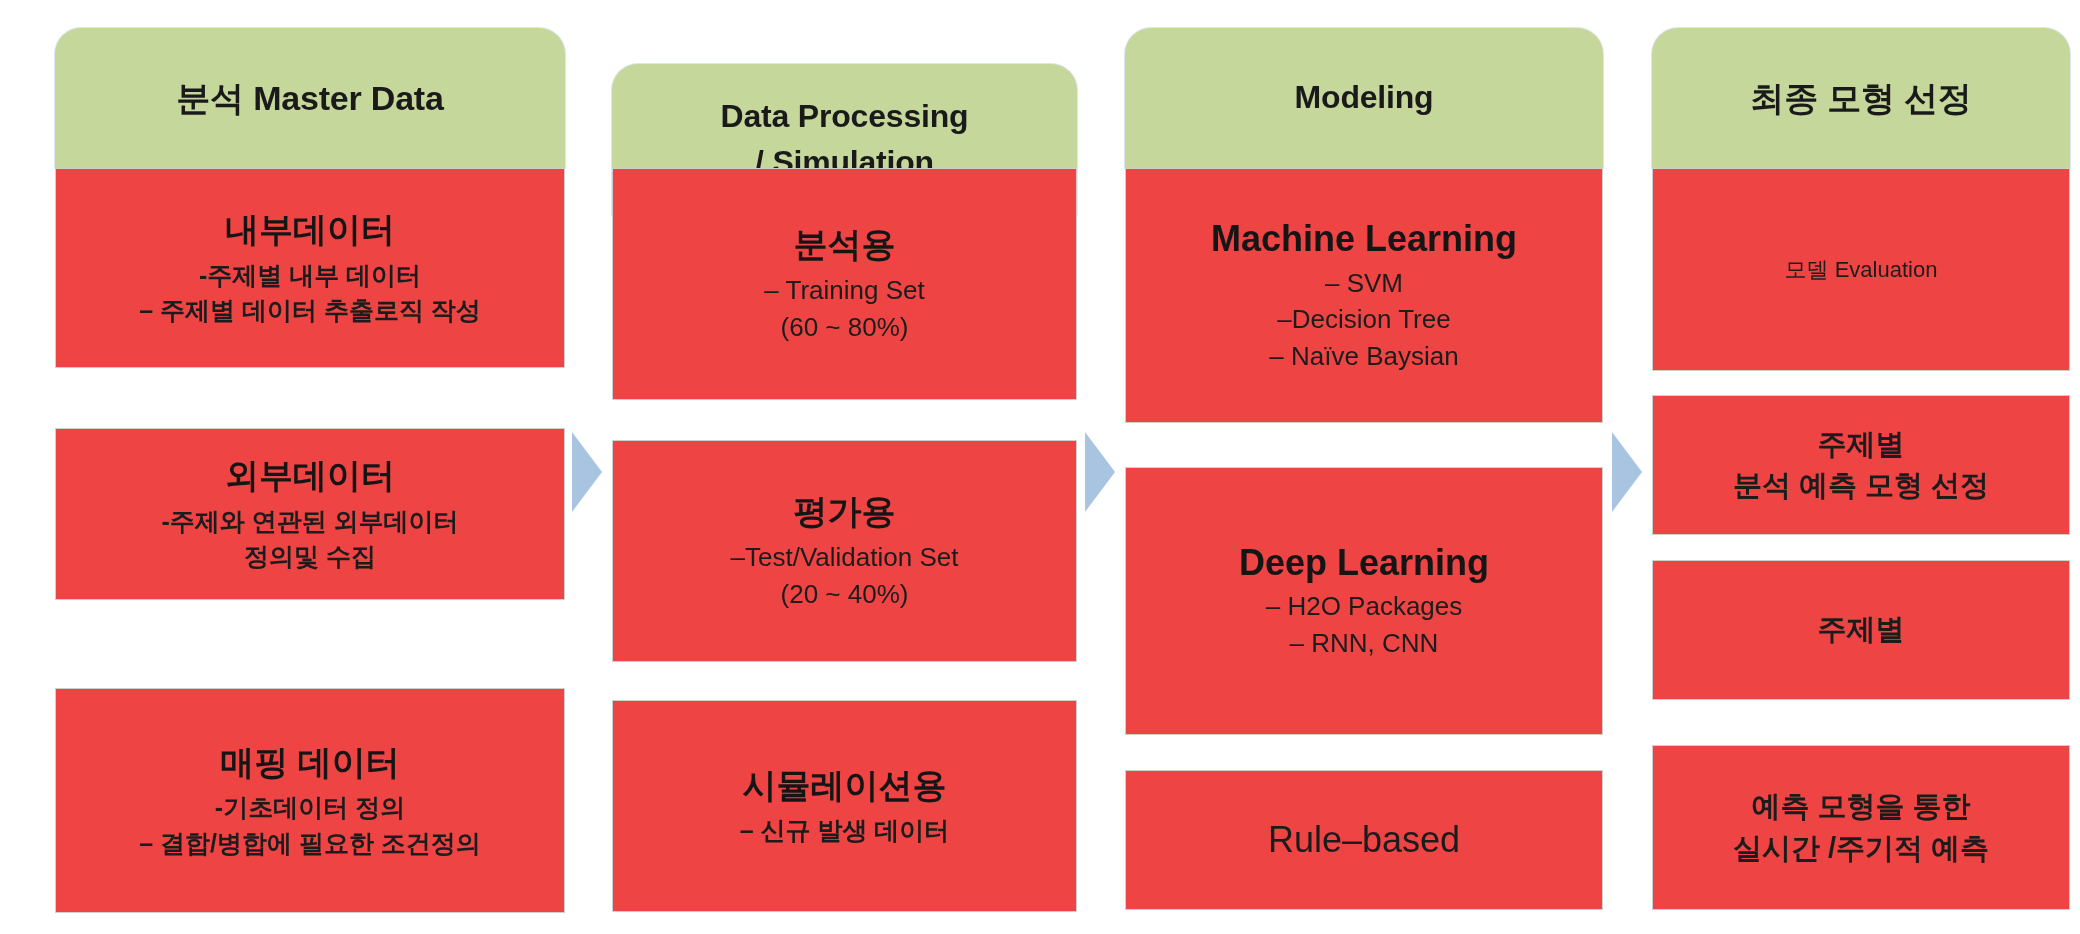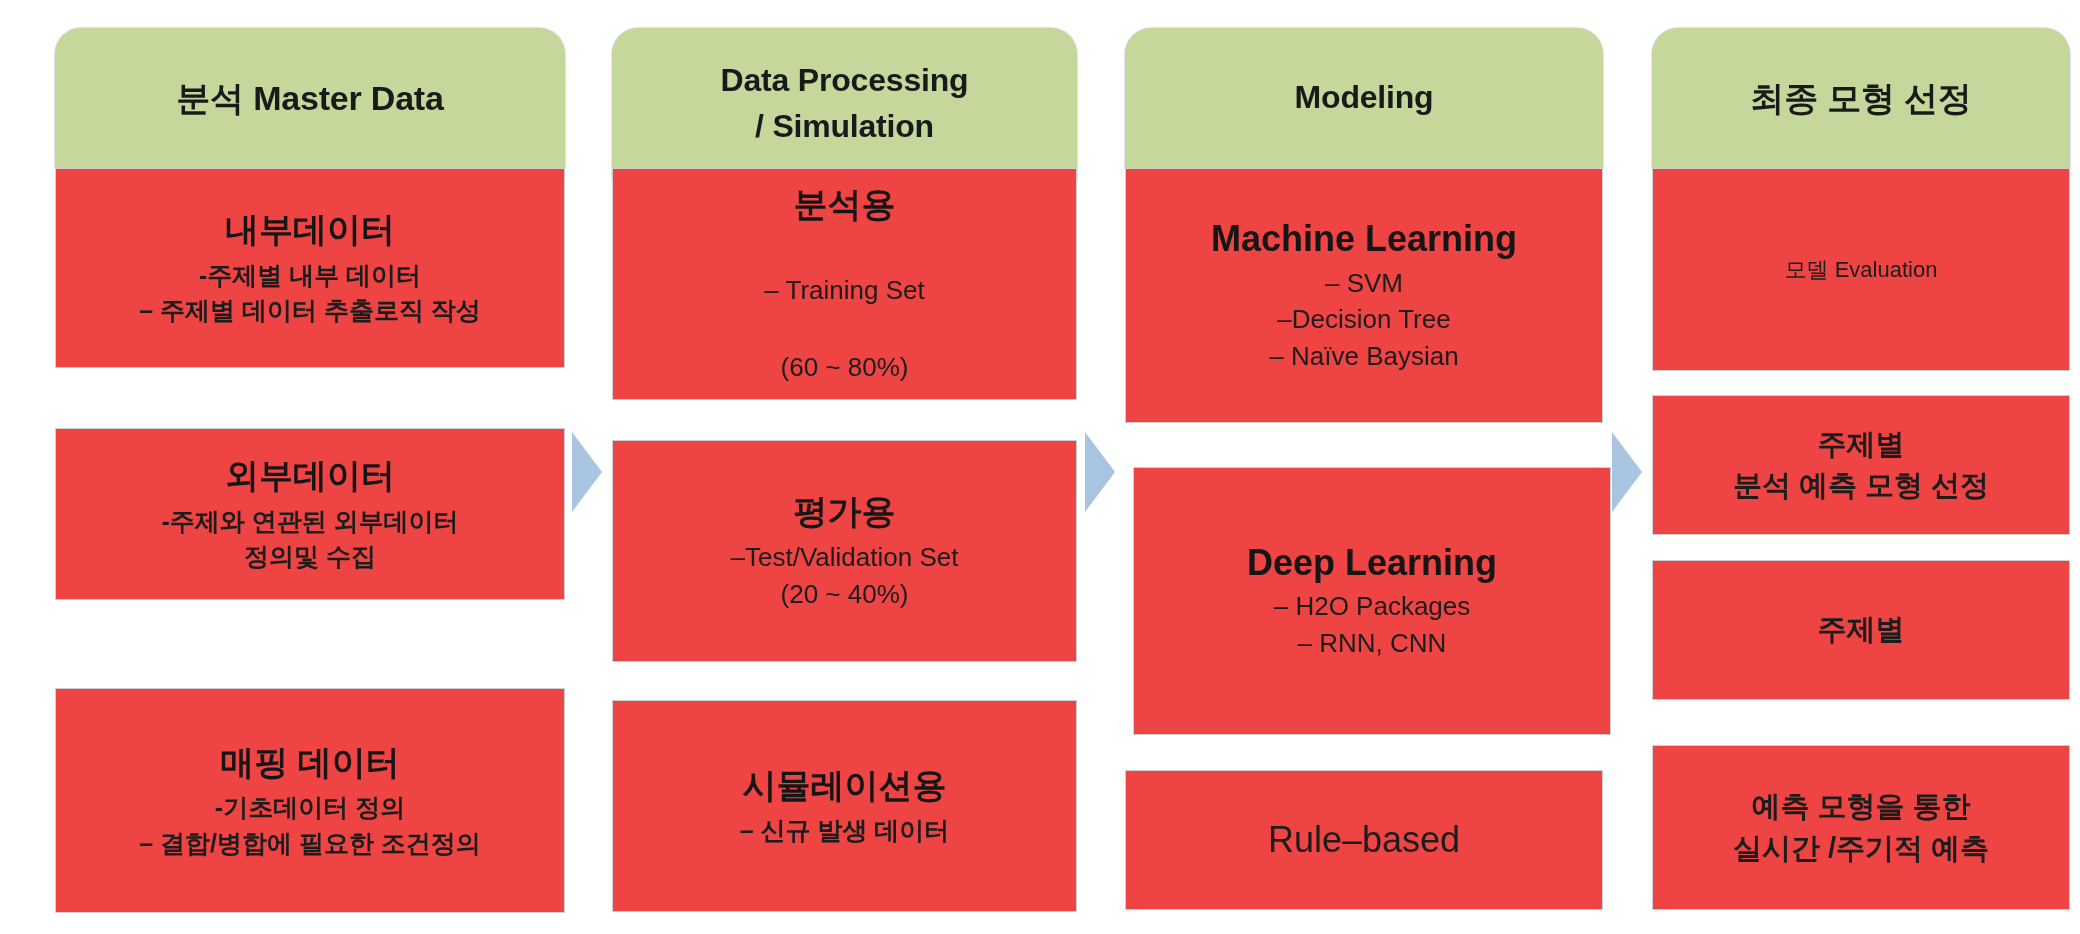--- a/index.html
+++ b/index.html
@@ -40,21 +40,21 @@
     display: flex;
     align-items: center;
     justify-content: center;
     text-align: center;
     color: #1a1a1a;
     font-weight: bold;
     letter-spacing: -0.2px;
     line-height: 1.42;
     box-shadow: 0 0 0 1px rgba(160,180,200,0.35);
   }
-  .col-header.tall { height: 151px; }
+  .col-header.tall { height: 151px; margin-top: 36px; }
   .col-header.short { height: 140px; }
   .col-header .htxt { display: block; }
 
   
   .card {
     position: absolute;
     box-sizing: border-box;
     background: #ef4444;
     border: 1px solid #CFCFCF;
     display: flex;
@@ -131,21 +131,21 @@
   <div class="arrow" style="left:572px; top:432px;"></div>
 
   <div class="column" style="left:612px; width:465px;">
     <div class="col-header tall">
       <div style="display:block;">
         <span class="htxt en-head">Data Processing</span>
         <span class="htxt en-head">/ Simulation</span>
       </div>
     </div>
 
-    <div class="card" style="left:0; top:168px; width:465px; height:232px;gap:40px;">
+    <div class="card" style="left:0; top:168px; width:465px; height:232px;">
       <div class="title kr-title">분석용</div>
       <div class="line en-sub">– Training Set</div>
       <div class="line en-sub">(60 ~ 80%)</div>
     </div>
 
     <div class="card" style="left:0; top:440px; width:465px; height:222px;">
       <div class="title kr-title">평가용</div>
       <div class="line en-sub">–Test/Validation Set</div>
       <div class="line en-sub">(20 ~ 40%)</div>
     </div>
@@ -163,21 +163,21 @@
       <span class="htxt en-head">Modeling</span>
     </div>
 
     <div class="card" style="left:0; top:168px; width:478px; height:255px;">
       <div class="title en-title">Machine Learning</div>
       <div class="line en-sub">– SVM</div>
       <div class="line en-sub">–Decision Tree</div>
       <div class="line en-sub">– Naïve Baysian</div>
     </div>
 
-    <div class="card" style="left:0; top:467px; width:478px; height:268px;margin-left:8px;">
+    <div class="card" style="left:0; top:467px; width:478px; height:268px;">
       <div class="title en-title">Deep Learning</div>
       <div class="line en-sub">– H2O Packages</div>
       <div class="line en-sub">– RNN, CNN</div>
     </div>
 
     <div class="card" style="left:0; top:770px; width:478px; height:140px;">
       <div class="plainline en-plain">Rule–based</div>
     </div>
   </div>
 

